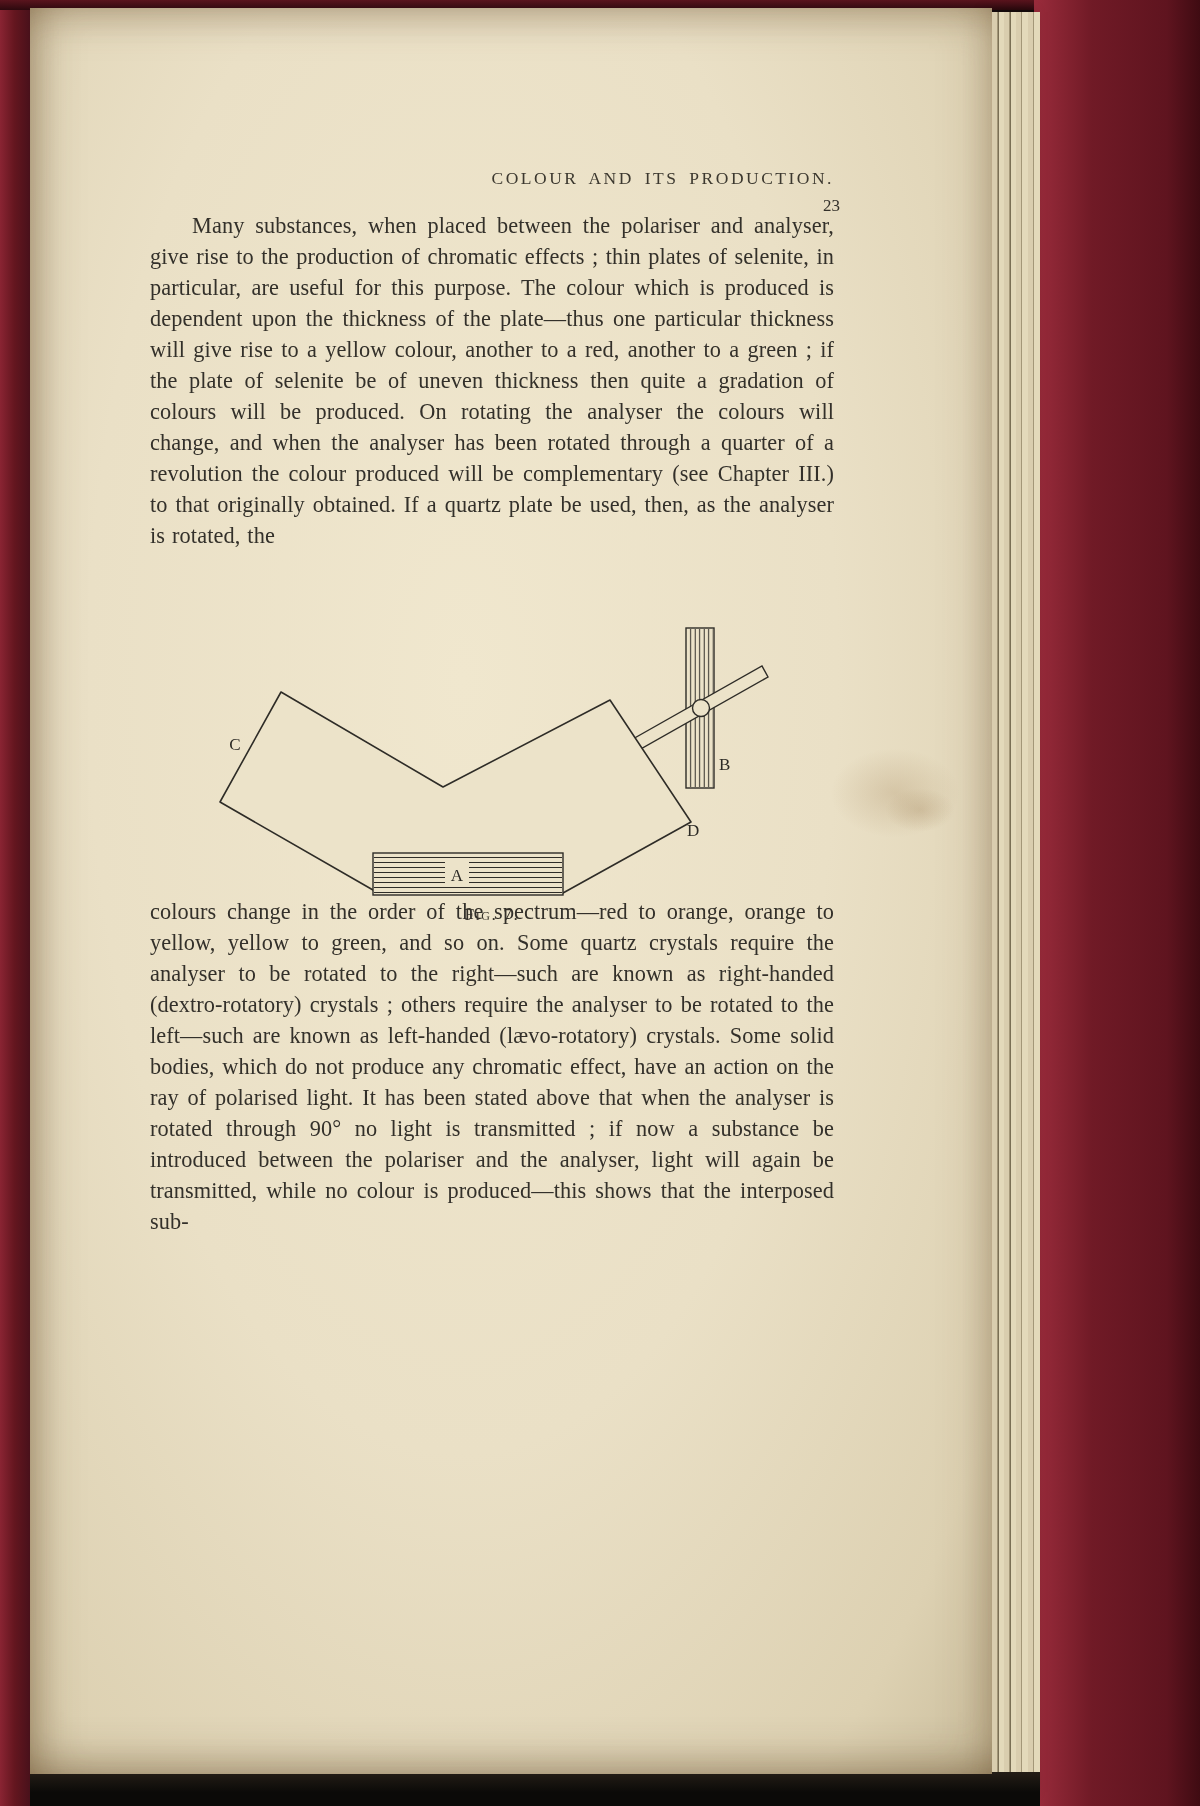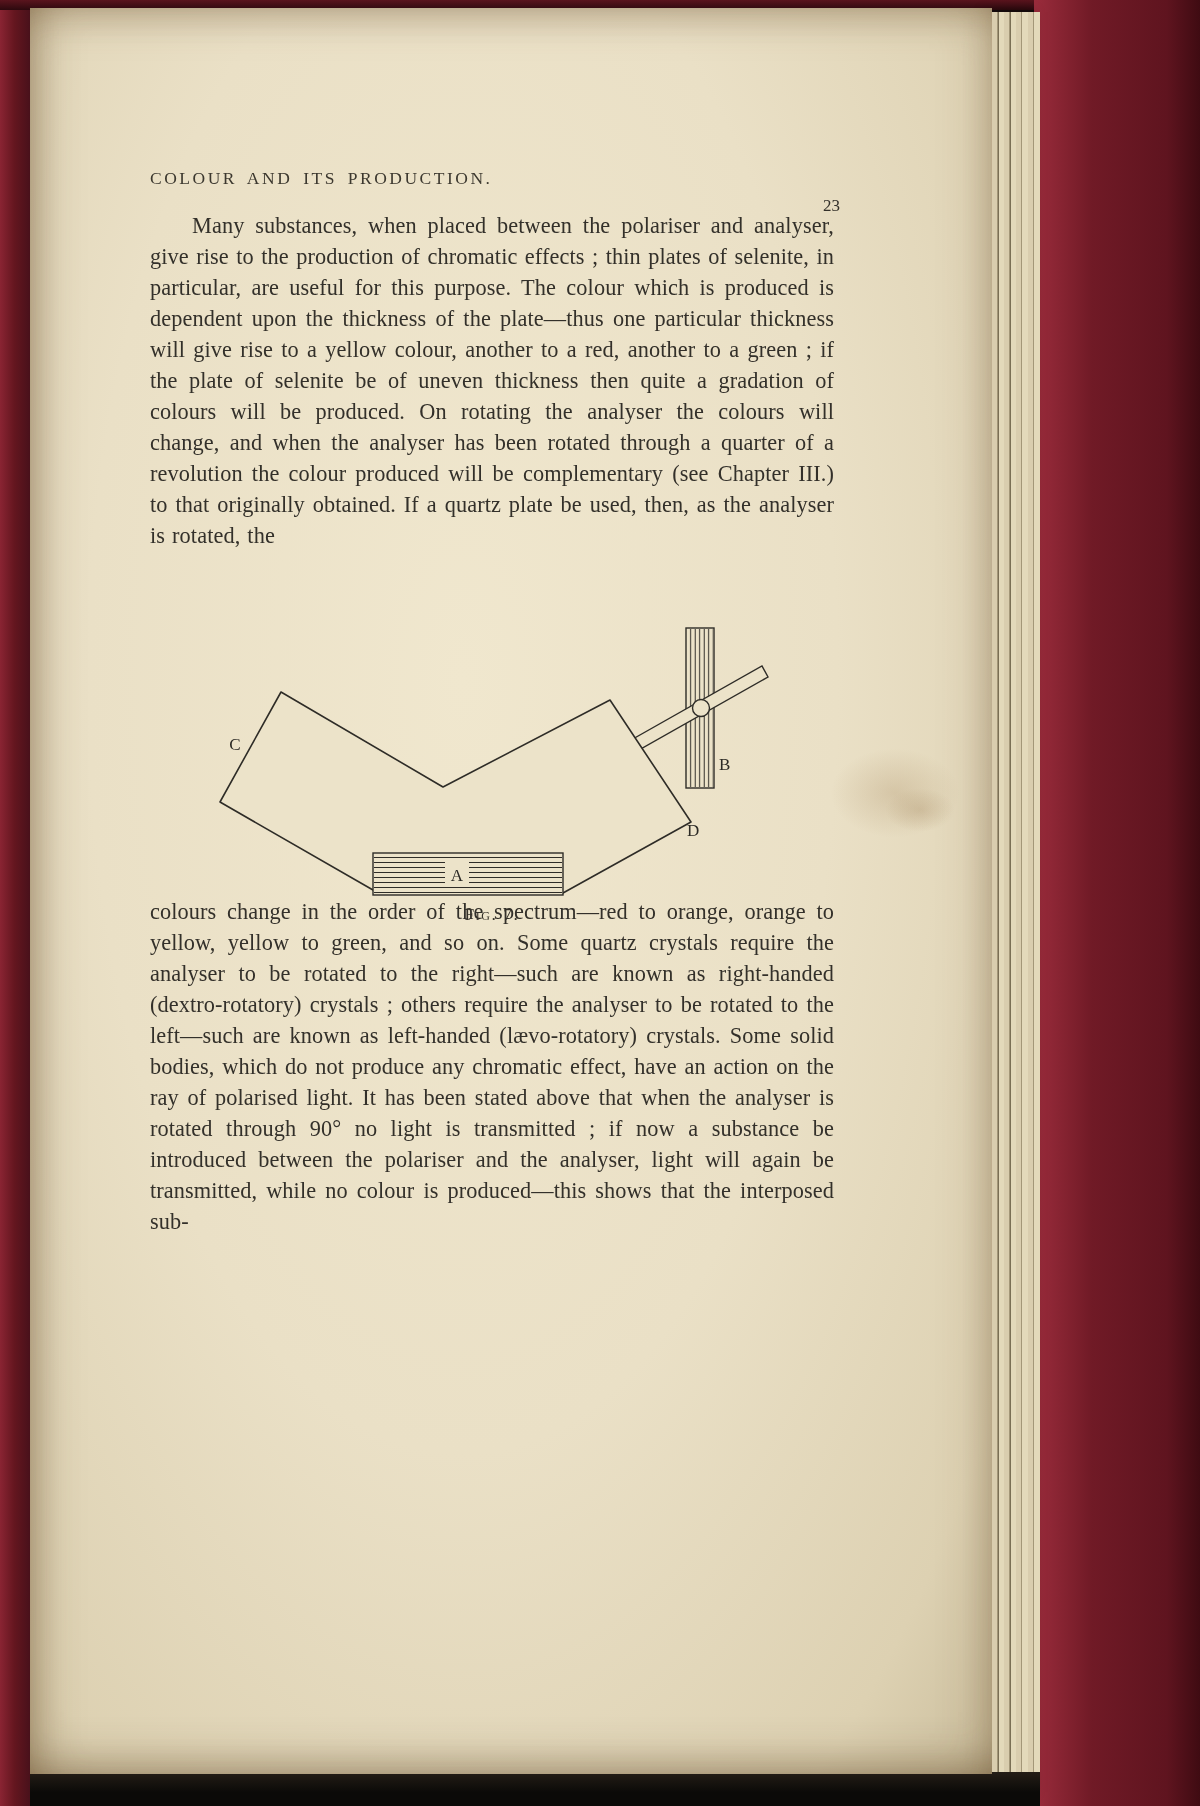--- a/index.html
+++ b/index.html
@@ -50,21 +50,21 @@
     position:absolute; left:855px; top:780px; width:70px; height:44px; border-radius:50%;
     background:radial-gradient(ellipse at center,rgba(140,105,60,.20),rgba(140,105,60,0) 70%);
     pointer-events:none;
   }
   
   .header-row {
     position:absolute; top:160px; left:120px; width:684px; height:30px;
     color:#3c382f;
   }
   .running-title {
-    position:absolute; left:0; right:0; text-align:left;
+    position:absolute; left:12px; right:0; text-align:right;
     font-size:17.5px; letter-spacing:2.5px; word-spacing:4px; color:#3c382f;
   }
   .page-num {
     position:absolute; right:-6px; top:-4px; font-size:17px; color:#33302a;margin-top:32px;
   }
   .body-text {
     position:absolute; left:120px; width:684px;
     font-size:22.3px; line-height:31px; color:#33302a;
     text-align:justify; word-spacing:.06em; letter-spacing:.1px;
   }

